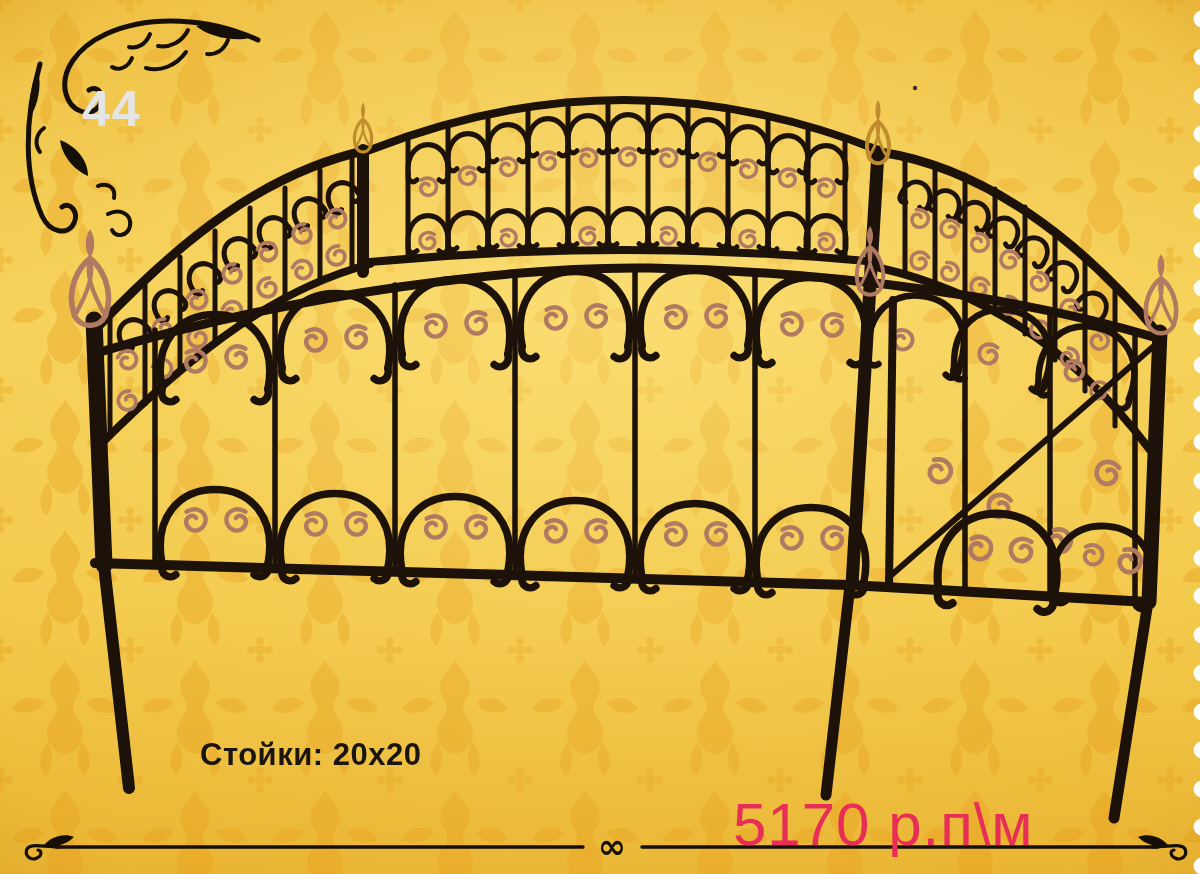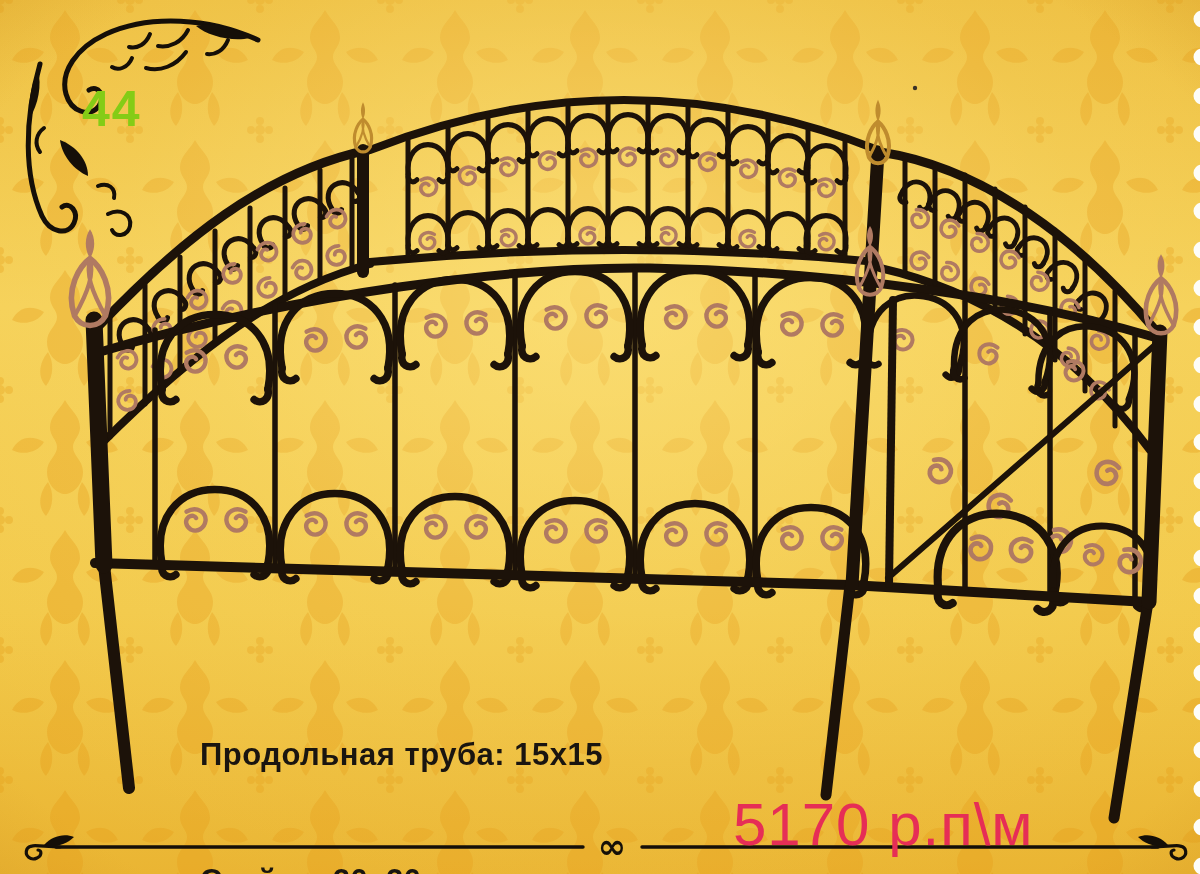--- a/index.html
+++ b/index.html
@@ -8,21 +8,21 @@
     font-family:"Liberation Sans", sans-serif;
   }
   #page svg.layer{position:absolute;left:0;top:0;width:1200px;height:874px;display:block;}
   .ir{stroke:#1c1209;fill:none;stroke-linecap:round;}
   .cu{stroke:#b07a62;fill:none;stroke-linecap:round;}
   .gold{stroke:#bf8c2e;fill:none;stroke-linecap:round;}
   .flr{stroke:#150f08;fill:none;stroke-linecap:round;}
   .flrf{fill:#150f08;stroke:none;}
   #item-number{
     position:absolute;left:82px;top:80px;width:120px;
-    font-size:50px;font-weight:bold;color:#84cc16;letter-spacing:2px;
+    font-size:50px;font-weight:bold;color:#e5e5e5;letter-spacing:2px;
   }
   #specs{
     position:absolute;left:200px;top:650px;color:#1a1510;
     font-size:31px;font-weight:bold;line-height:42px;white-space:pre;
     letter-spacing:0.5px;
   }
   #price{
     position:absolute;left:733px;top:790px;
     font-size:60px;font-weight:500;color:#e62e56;letter-spacing:1px;white-space:pre;
   }
@@ -376,20 +376,19 @@
         <circle cx="1202" cy="750" r="8.5"></circle>
       <circle cx="1202" cy="789" r="8.5"></circle>
         <circle cx="1202" cy="827" r="8.5"></circle>
       <circle cx="1202" cy="866" r="8.5"></circle>
     </g>
   </svg>
 
   <div id="item-number">44</div>
 
   <div id="specs">
-    <div>Продольная труба: 15х15</div>
     <div>Стойки: 20х20</div>
     
     
   </div>
 
   <div id="price">5170 р.п\м</div>
 </div>
 
 </body></html>

